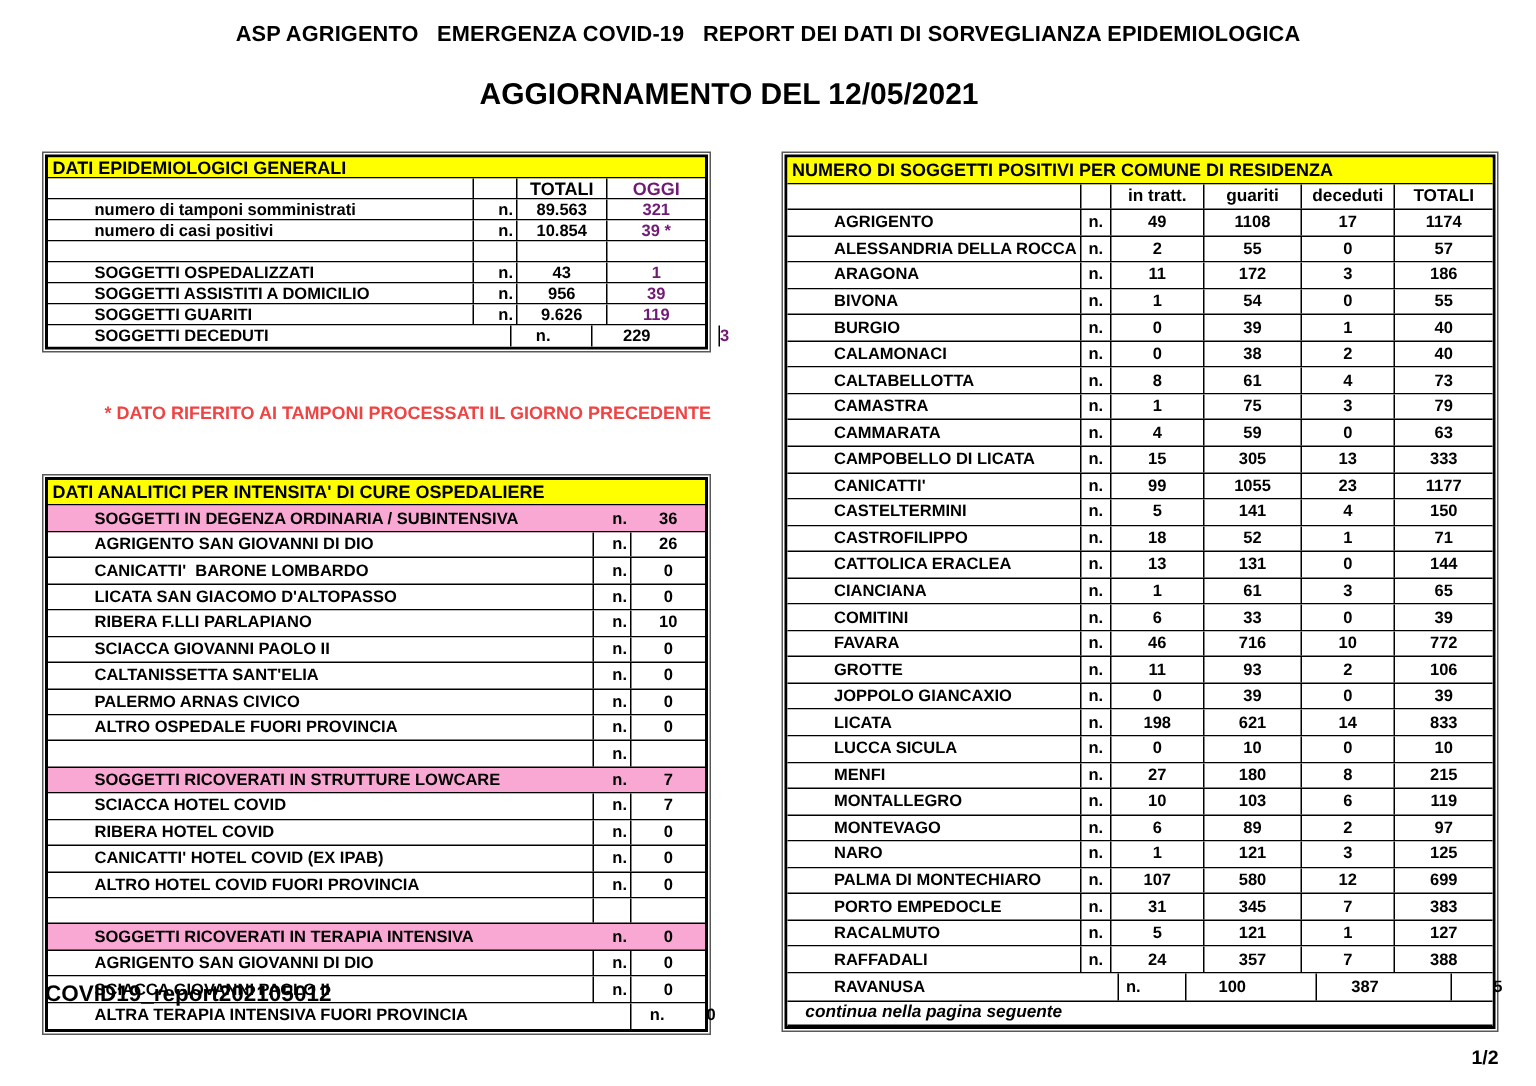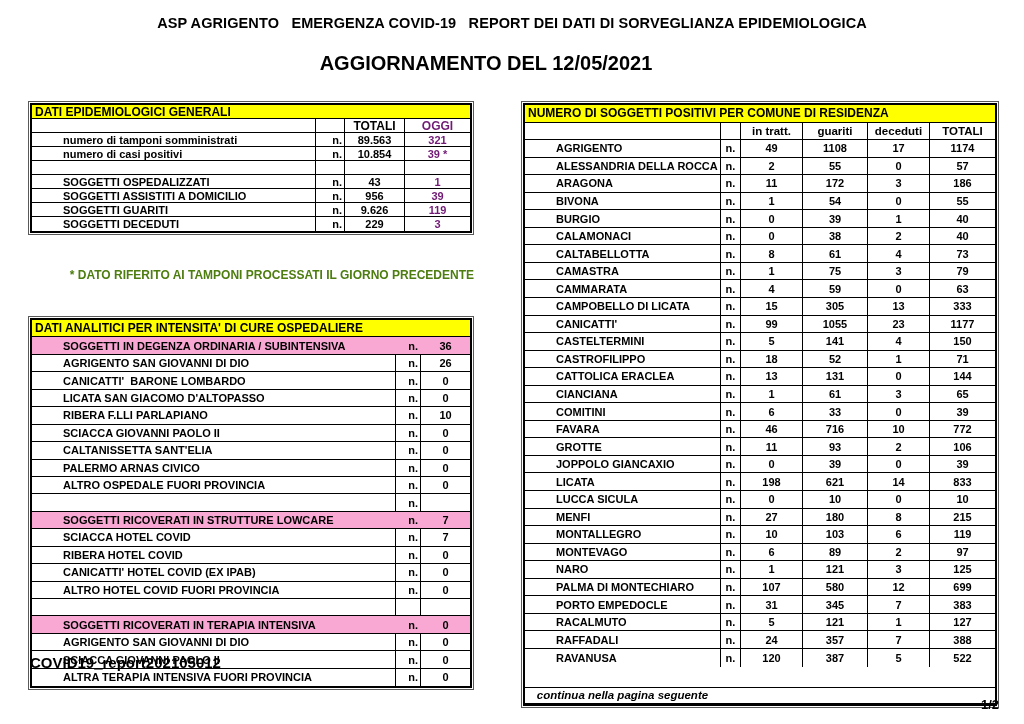--- a/index.html
+++ b/index.html
@@ -33,21 +33,21 @@
     padding: 0 3px;
     border-bottom: 1px solid #000;
     white-space: pre; overflow: hidden;
   }
   .row {
     display: grid;
     border-bottom: 1px solid #000;
     font-weight: 700; font-size: 11px;
     background: #fff;
   }
-  .rows > .row:last-child { border-bottom: none; }
+  .rows > .row:last-child { border-bottom: none; gap: 25px; }
   .c {
     height: 100%;
     display: flex; align-items: center;
     border-left: 1px solid #000;
     padding: 0 3px;
     overflow: hidden;
   }
   .c:first-child { border-left: none; }
   .label { justify-content: flex-start; white-space: pre; margin-left: 28px; }
   .n-end { justify-content: flex-end; padding-right: 2px; }
@@ -63,21 +63,21 @@
   .tbl3 .t-title, .tbl3 .row { height: 17.55px; grid-template-columns: 195px 20px 62px 65px 62px 1fr; }
   .tbl3 .t-title { display: flex; }
   .tbl3 .colhead .c { font-size: 11.5px; }
 
   .section { background: #f9a8d4; }
   .section .c { border-left-color: transparent; }
 
   .note {
     top: 268px; left: 28px; width: 446px;
     text-align: right;
-    color: #4d7c0f; font-weight: 700; font-size: 12px;
+    color: #ef4444; font-weight: 700; font-size: 12px;
     white-space: pre;
   }
   .span-row { grid-template-columns: 1fr; }
   .footer-cell {
     justify-content: center;
     font-style: italic; font-size: 11.5px;
   }
   .doc-id { left: 30px; top: 654px; font-size: 15px; font-weight: 700; }
   .page-num { left: 521px; top: 697px; width: 478px; text-align: right; font-size: 13px; font-weight: 700; }
 
@@ -551,26 +551,26 @@
     <div class="c n-mid">n.</div>
     <div class="c num">24</div>
     <div class="c num">357</div>
     <div class="c num">7</div>
     <div class="c num">388</div>
   </div>
 
   <div class="row">
     <div class="c label">RAVANUSA</div>
     <div class="c n-mid">n.</div>
-    <div class="c num">120</div>
+    <div class="c num">100</div>
     <div class="c num">387</div>
     <div class="c num">5</div>
     <div class="c num">522</div>
   </div>
 </div>
-    <div class="row span-row" style="border-top:1px solid #000;margin-top:20px;">
+    <div class="row span-row" style="border-top:1px solid #000;">
       <div class="c footer-cell">continua nella pagina seguente</div>
     </div>
   </div>
 </div>
 
 <div class="abs doc-id">COVID19_report202105012</div>
 <div class="abs page-num">1/2</div>
 
 </body></html>

